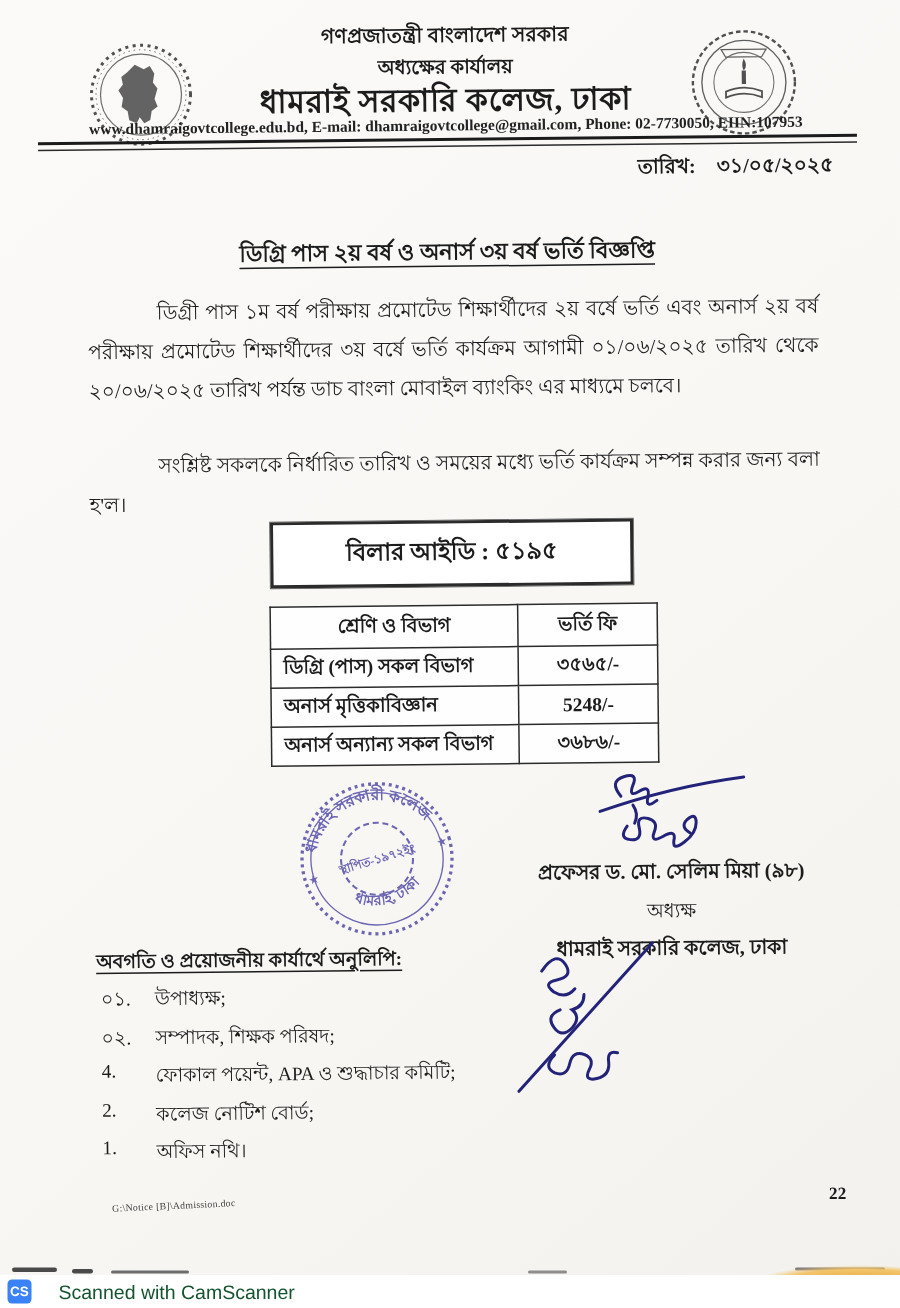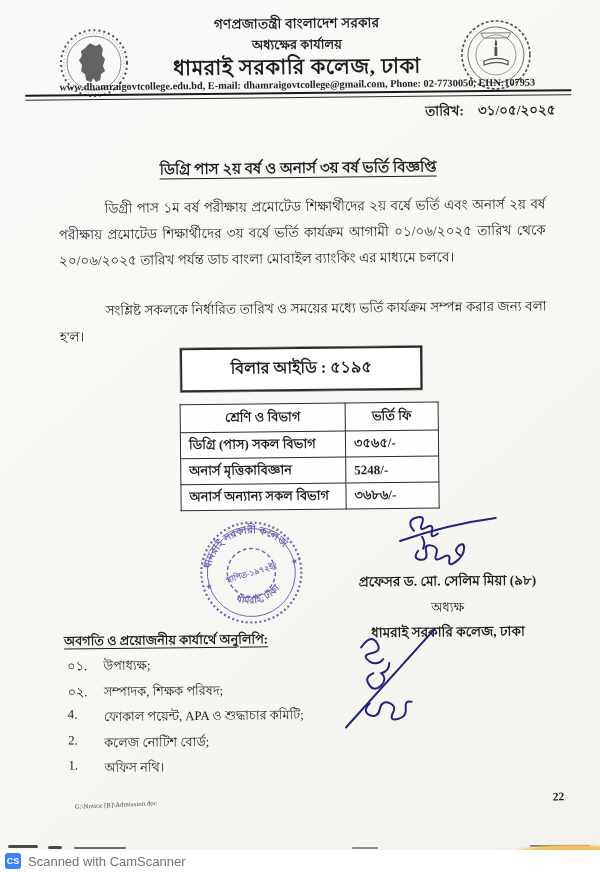--- a/index.html
+++ b/index.html
@@ -37,21 +37,21 @@
   .para1{top:194px;}
   .para2{top:296px;}
   .biller-box{top:347px;left:180px;width:238px;border:2px solid #2b2b2b;background:#fff;
               text-align:center;padding:6px 0 7px 0;box-shadow:0 0 0 .5px #555;}
   .biller-box .txt{font-size:16px;font-weight:bold;}
   
   table.fee{top:403px;left:179px;position:absolute;border-collapse:collapse;background:#fefefe;}
   table.fee th,table.fee td{border:1.6px solid #2b2b2b;font-size:13px;font-weight:bold;padding:2px 8px;}
   table.fee th{text-align:center;padding:3px 8px;}
   td.c1{width:148px;text-align:left;}
-  td.c2{width:76px;text-align:left;}
+  td.c2{width:76px;text-align:center;}
   
   .stamp{top:516px;left:190px;transform:rotate(-16deg);opacity:.8;}
   .sig-main{top:508px;left:390px;}
   .sig-block{top:572px;left:330px;width:230px;text-align:center;}
   .sig-name{font-size:13.5px;font-weight:bold;}
   .sig-desig{font-size:13px;margin-top:4px;}
   .sig-inst{font-size:13.5px;font-weight:bold;margin-top:3px;}
   .sig-date{top:618px;left:340px;}
   
   .cc-head{top:629px;left:61px;font-size:12.8px;font-weight:bold;text-decoration:underline;text-underline-offset:3px;}
@@ -74,21 +74,21 @@
     background:radial-gradient(ellipse 90px 14px at 75% 100%,#e8a83e 0%,#f2c56b 55%,rgba(242,197,107,0) 75%);
   }
   .cam-bar{
     position:absolute;left:0;top:850px;width:600px;height:22px;background:#ffffff;
     display:flex;align-items:center;font-family:"Liberation Sans","DejaVu Sans",sans-serif;
   }
   .cs-badge{
     margin-left:5px;width:16px;height:16px;border-radius:3px;background:#3b82f6;
     color:#fff;font-size:9px;font-weight:bold;display:flex;align-items:center;justify-content:center;
   }
-  .cam-text{margin-left:7px;font-size:13px;color:#737373;}
+  .cam-text{margin-left:18px;font-size:13px;color:#14532d;}
 </style>
 </head>
 <body>
 
 <div class="scan-page">
   <div class="sheet">
 
     <svg class="abs logo" style="top:25px;left:60px;" width="74" height="72" viewBox="0 0 74 72">
       <circle cx="37" cy="36" r="33" fill="none" stroke="#333" stroke-width="2" stroke-dasharray="2 3"></circle>
       <circle cx="37" cy="36" r="27" fill="none" stroke="#555" stroke-width="0.8"></circle>

